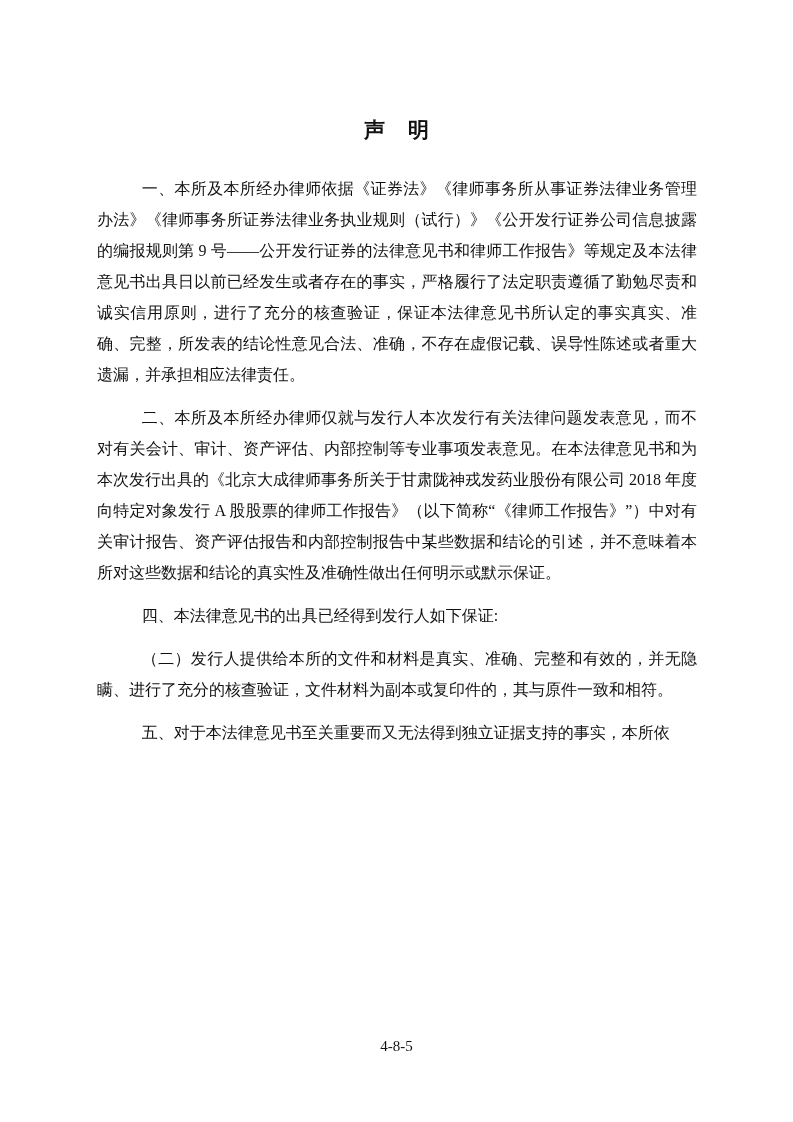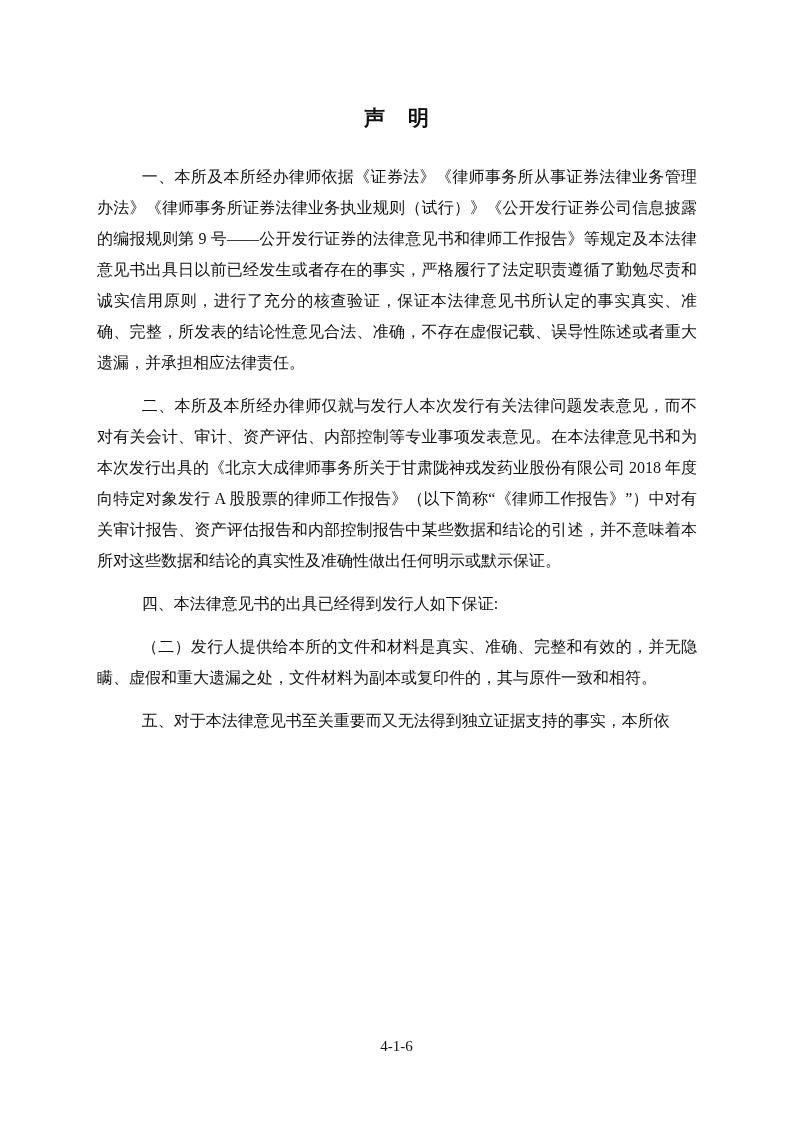--- a/index.html
+++ b/index.html
@@ -16,21 +16,21 @@
     font-family: "Liberation Serif", "DejaVu Serif", serif;
     color: #111111;
   }
   .content {
     position: absolute;
     left: 97px;
     top: 0;
     width: 600px;
   }
   .doc-title {
-    margin: 4px;
+    margin: 16px;
     padding-top: 102px;
     text-align: center;
     font-size: 21px;
     line-height: 25px;
     font-weight: 700;
     letter-spacing: 1px;
     white-space: pre;
   }
   .body-text {
     margin-top: 30px;
@@ -61,18 +61,18 @@
 </head>
 <body>
 
 <div class="page">
   <div class="content">
     <h1 class="doc-title">声　明</h1>
     <div class="body-text">
       <p>一、本所及本所经办律师依据《证券法》《律师事务所从事证券法律业务管理办法》《律师事务所证券法律业务执业规则（试行）》《公开发行证券公司信息披露的编报规则第 9 号——公开发行证券的法律意见书和律师工作报告》等规定及本法律意见书出具日以前已经发生或者存在的事实，严格履行了法定职责遵循了勤勉尽责和诚实信用原则，进行了充分的核查验证，保证本法律意见书所认定的事实真实、准确、完整，所发表的结论性意见合法、准确，不存在虚假记载、误导性陈述或者重大遗漏，并承担相应法律责任。</p>
       <p>二、本所及本所经办律师仅就与发行人本次发行有关法律问题发表意见，而不对有关会计、审计、资产评估、内部控制等专业事项发表意见。在本法律意见书和为本次发行出具的《北京大成律师事务所关于甘肃陇神戎发药业股份有限公司 2018 年度向特定对象发行 A 股股票的律师工作报告》（以下简称“《律师工作报告》”）中对有关审计报告、资产评估报告和内部控制报告中某些数据和结论的引述，并不意味着本所对这些数据和结论的真实性及准确性做出任何明示或默示保证。</p>
       <p>四、本法律意见书的出具已经得到发行人如下保证:</p>
-      <p>（二）发行人提供给本所的文件和材料是真实、准确、完整和有效的，并无隐瞒、虚假和重大遗漏之处，文件材料为副本或复印件的，其与原件一致和相符。</p>
+      <p>（二）发行人提供给本所的文件和材料是真实、准确、完整和有效的，并无隐瞒、进行了充分的核查验证，文件材料为副本或复印件的，其与原件一致和相符。</p>
       <p>五、对于本法律意见书至关重要而又无法得到独立证据支持的事实，本所依</p>
     </div>
   </div>
-  <div class="footer">4-1-6</div>
+  <div class="footer">4-8-5</div>
 </div>
 
 </body></html>

